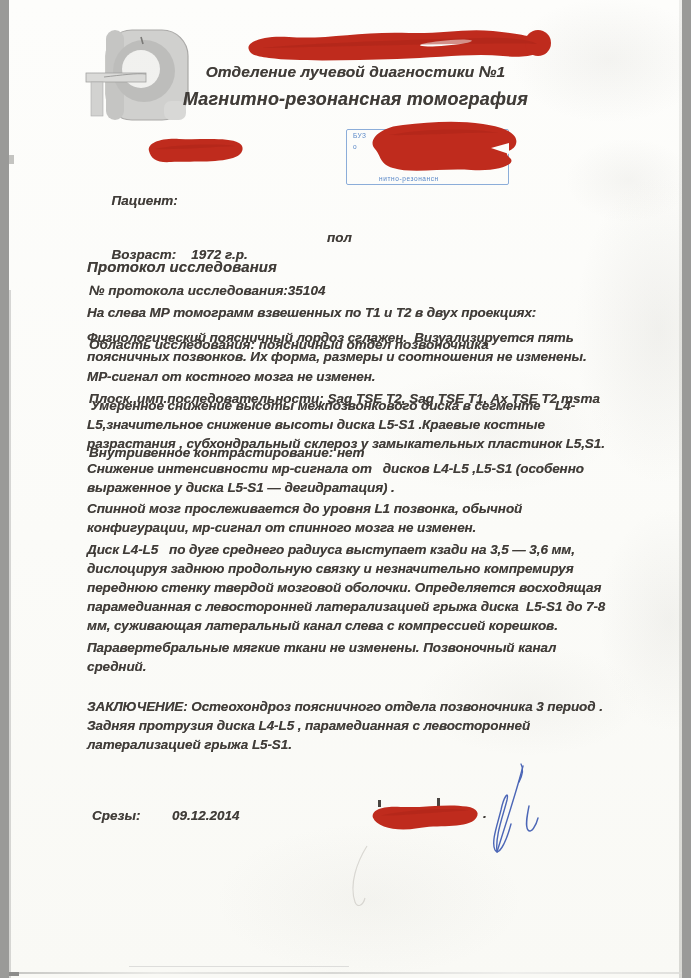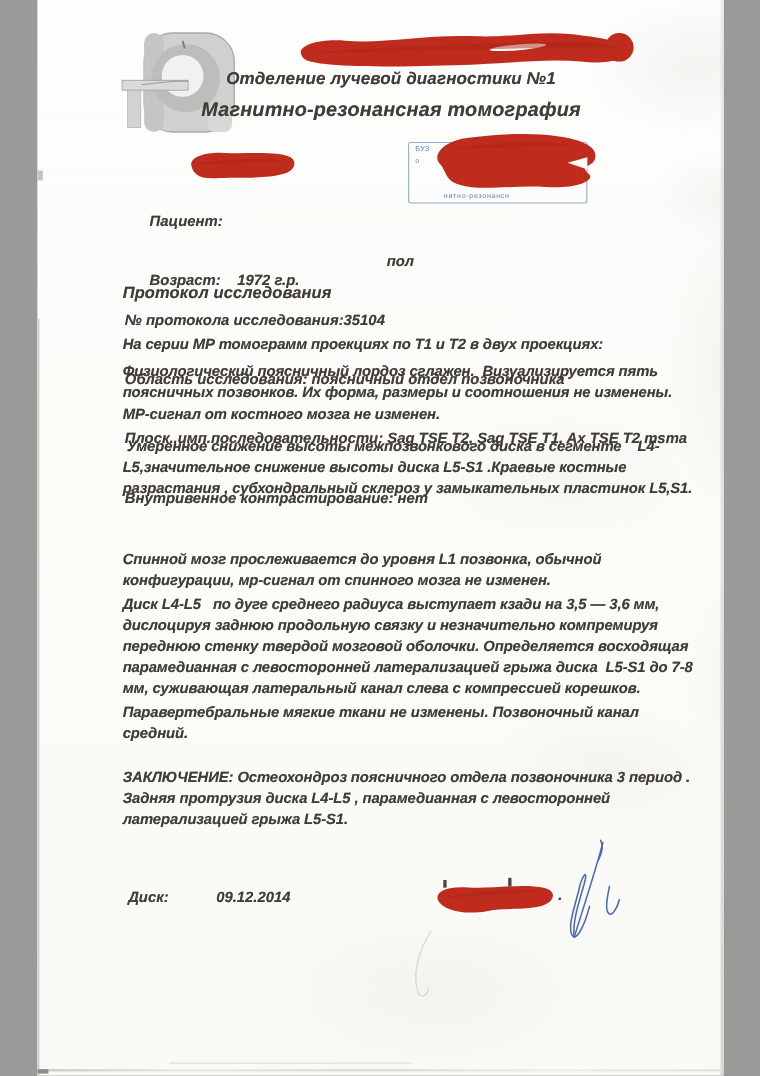--- a/index.html
+++ b/index.html
@@ -1,18 +1,18 @@
 <!DOCTYPE html>
 <html><head>
 <meta charset="utf-8">
 <style>
   html,body{margin:0;padding:0;background:#9a9a98;}
   .page{
     position:relative;
-    width:624px;height:978px;
+    width:673px;height:978px;
     margin:0 auto;
     background:linear-gradient(180deg,#fdfdfb 0%,#fbfbf8 55%,#f9f9f5 100%);
     overflow:hidden;
     font-family:"Liberation Sans",sans-serif;
     font-style:italic;
     font-weight:bold;
     color:#403c38;
   }
   .txt{ text-shadow:0 0 .5px rgba(58,54,50,.55); }
   
@@ -132,42 +132,44 @@
     <span class="f-bottom">нитно-резонансн</span>
   </div>
 
   <svg class="redact" style="left:350px;top:119px;width:163px;height:59px" viewBox="0 0 163 59">
     <path fill="#bf2b1d" d="M16,30 C8,22 20,8 44,6 C70,3 98,1 124,5 C146,8 160,15 157,25 C155,33 142,31 151,39 C158,45 140,53 112,51 C84,49 52,55 34,49 C20,45 22,36 16,30 Z"></path>
     <path fill="#fcfcfa" d="M150,24 L132,29 L150,35 Z"></path>
     <path fill="#a92318" opacity=".45" d="M30,16 C60,10 110,8 140,14 C110,13 55,17 30,16 Z"></path>
   </svg>
 
   <h3 class="heading txt">Протокол исследования</h3>
-  <p class="para txt" style="top:303px">На серии МР томограмм проекциях по Т1 и Т2 в двух проекциях:</p>
+  <p class="para txt" style="top:303px">На слева МР томограмм взвешенных по Т1 и Т2 в двух проекциях:</p>
   <p class="para txt" style="top:328px">Физиологический поясничный лордоз сглажен.  Визуализируется пять
 поясничных позвонков. Их форма, размеры и соотношения не изменены.</p>
   <p class="para txt" style="top:367px">МР-сигнал от костного мозга не изменен.</p>
   <p class="para txt" style="top:396px"> Умеренное снижение высоты межпозвонкового диска в сегменте    L4-
 L5,значительное снижение высоты диска L5-S1 .Краевые костные
 разрастания , субхондральный склероз у замыкательных пластинок L5,S1.</p>
+  <p class="para txt" style="top:459px">Снижение интенсивности мр-сигнала от   дисков L4-L5 ,L5-S1 (особенно
+выраженное у диска L5-S1 — дегидратация) .</p>
   <p class="para txt" style="top:499px">Спинной мозг прослеживается до уровня L1 позвонка, обычной
 конфигурации, мр-сигнал от спинного мозга не изменен.</p>
   <p class="para txt" style="top:540px">Диск L4-L5   по дуге среднего радиуса выступает кзади на 3,5 — 3,6 мм,
 дислоцируя заднюю продольную связку и незначительно компремируя
 переднюю стенку твердой мозговой оболочки. Определяется восходящая
 парамедианная с левосторонней латерализацией грыжа диска  L5-S1 до 7-8
 мм, суживающая латеральный канал слева с компрессией корешков.</p>
   <p class="para txt" style="top:638px">Паравертебральные мягкие ткани не изменены. Позвоночный канал
 средний.</p>
 
   <p class="para txt" style="top:697px">ЗАКЛЮЧЕНИЕ: Остеохондроз поясничного отдела позвоночника 3 период .
 Задняя протрузия диска L4-L5 , парамедианная с левосторонней
 латерализацией грыжа L5-S1.</p>
 
-  <span class="date-label txt">Диск:</span>
+  <span class="date-label txt">Срезы:</span>
   <span class="date-value txt">09.12.2014</span>
 
   <div class="frag frag1"></div>
   <div class="frag frag2"></div>
 
   <svg class="redact" style="left:358px;top:796px;width:118px;height:42px;transform:rotate(-2deg)" viewBox="0 0 118 42">
     <path fill="#bf2b1d" d="M6,20 C4,12 16,8 34,10 C58,12 80,8 100,12 C111,14 114,20 107,26 C96,34 70,29 50,32 C30,35 10,30 6,20 Z"></path>
     <path fill="#a92318" opacity=".45" d="M14,18 C40,13 80,12 102,16 C78,16 36,19 14,18 Z"></path>
   </svg>
   <span class="period txt">.</span>

